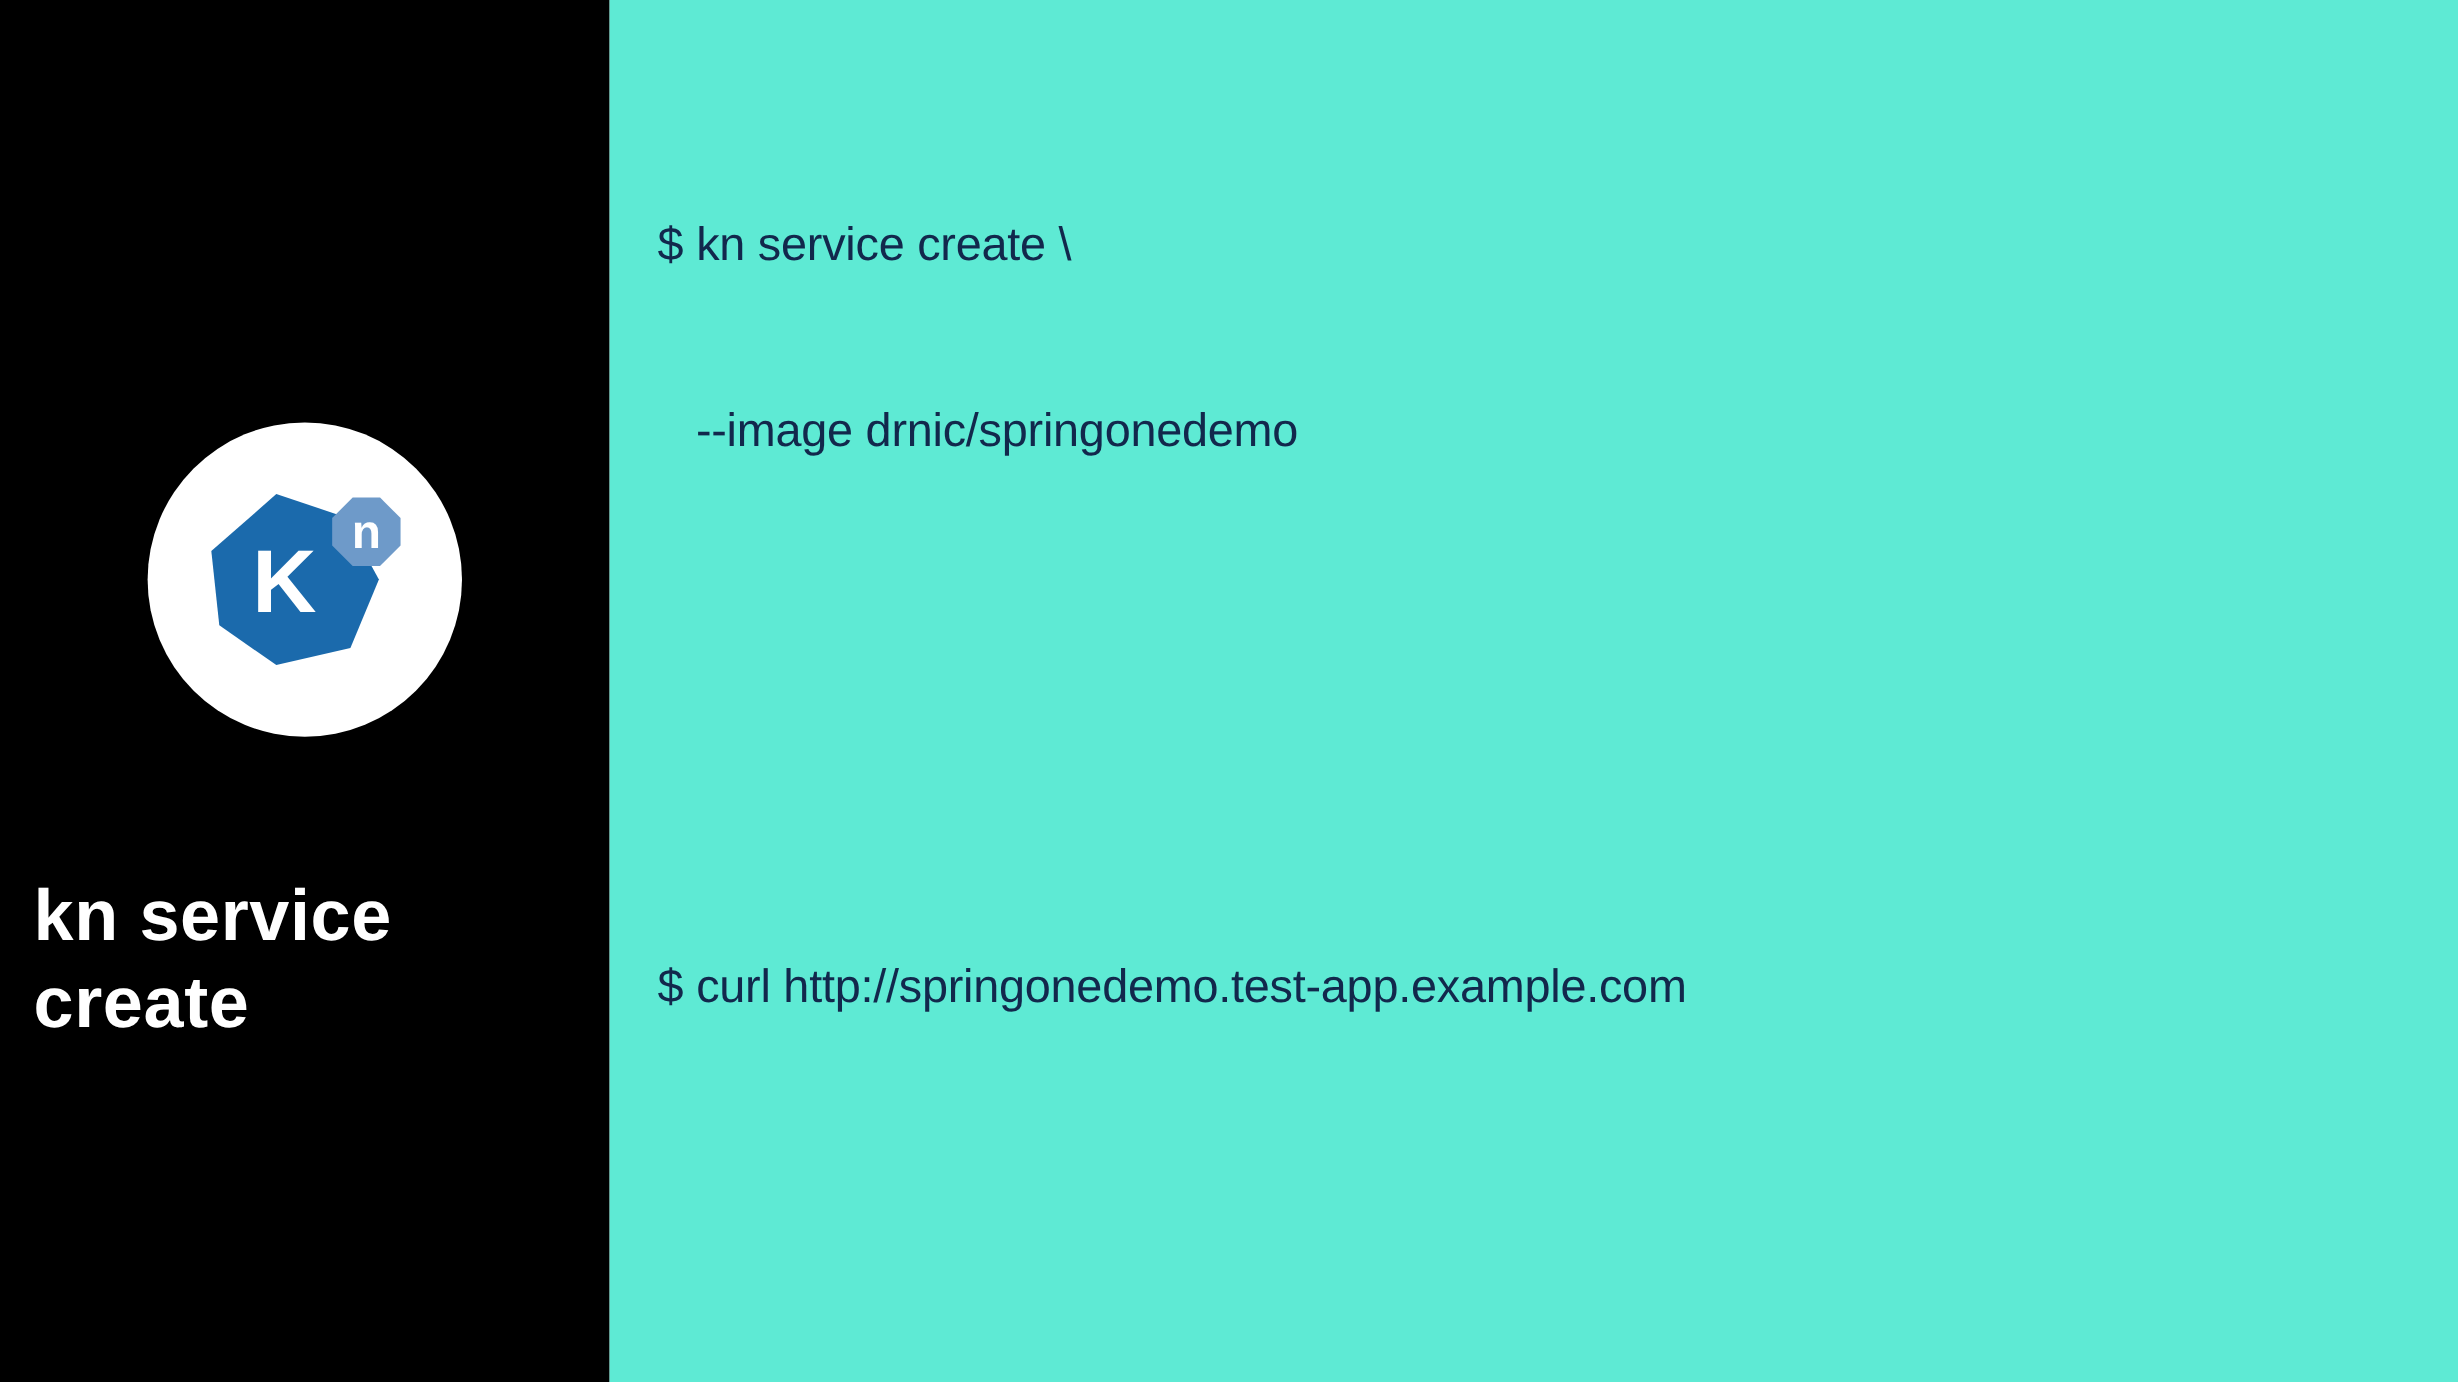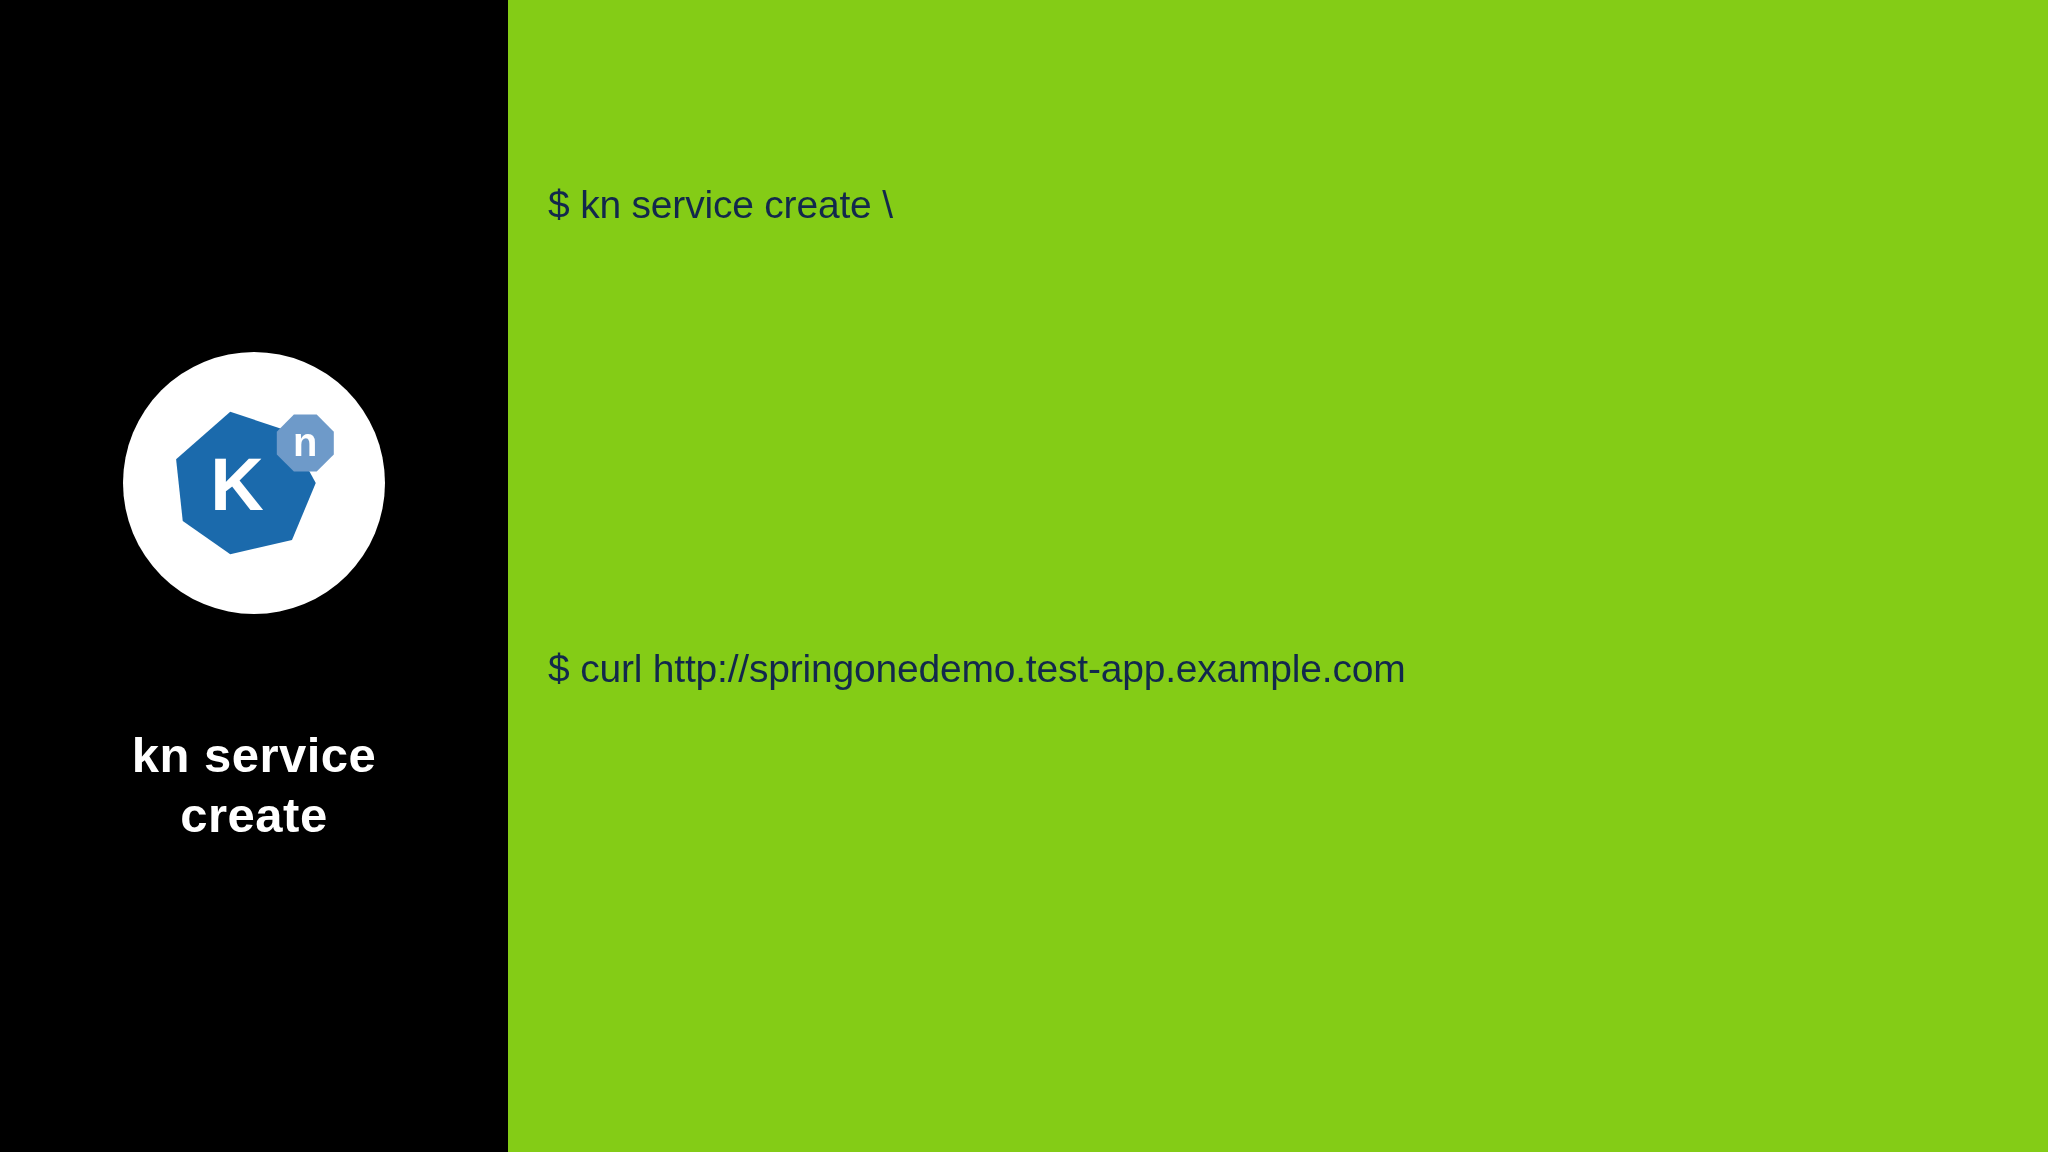--- a/index.html
+++ b/index.html
@@ -53,37 +53,37 @@
     display: block;
     width: 190px;
     height: 190px;
   }
 
   .panel-title {
     position: absolute;
     left: 0;
     right: 0;
     top: 726px;
-    text-align: center;
+    text-align: left;
     color: #ffffff;
-    font-size: 49px;
+    font-size: 60px;
     font-weight: bold;
     line-height: 1.22;
     letter-spacing: 0.5px;
     padding: 0 28px;
     box-sizing: border-box;
     white-space: pre-line;
   }
 
   
   .right-panel {
     position: relative;
     flex: 1 1 auto;
     height: 1152px;
-    background: #84cc16;
+    background: #5eead4;
     overflow: hidden;
   }
 
   .terminal {
     position: absolute;
     left: 40px;
     top: 76px;
     right: 0;
     color: #12284c;
     font-family: "Liberation Sans", sans-serif;
@@ -122,20 +122,21 @@
     </div>
 
     <div class="panel-title">kn service
 create</div>
 
   </div>
 
   <div class="right-panel">
     <div class="terminal">
       <span class="term-line">$ kn service create \</span>
+      <span class="term-line">   --image drnic/springonedemo</span>
       <span class="term-line blank"></span>
       <span class="term-line blank"></span>
       <span class="term-line">$ curl http://springonedemo.test-app.example.com</span>
       
       
       
       
       
       
       

